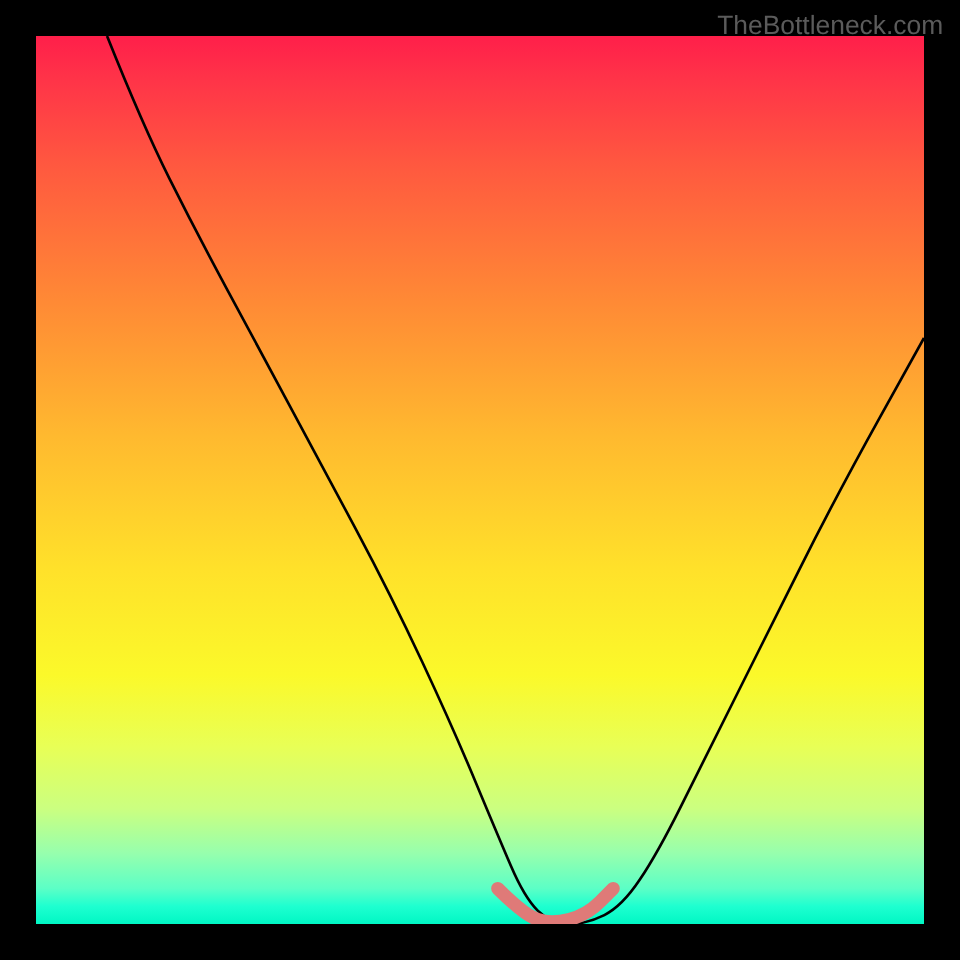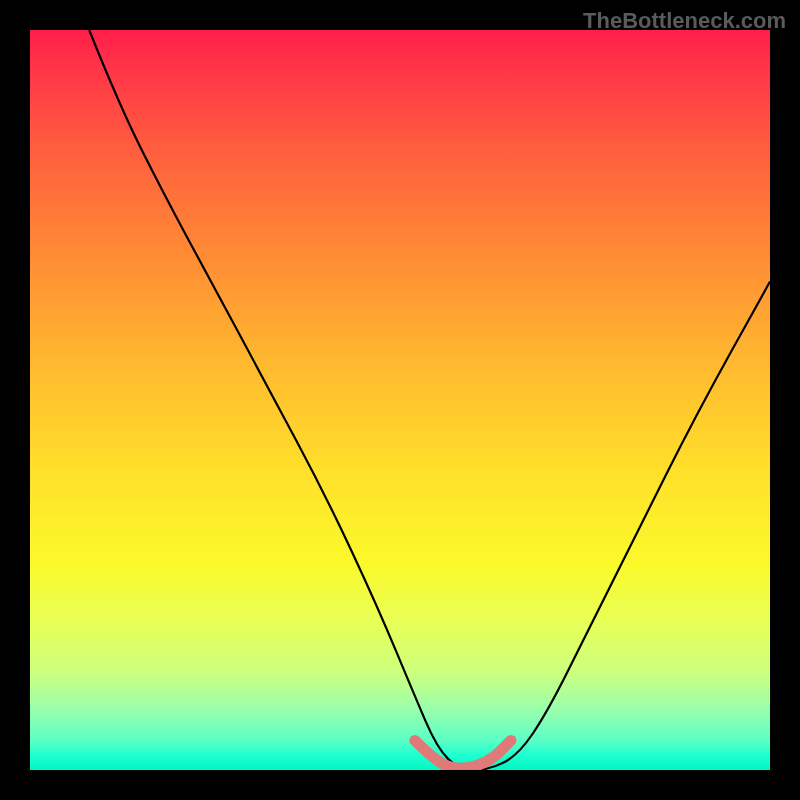--- a/index.html
+++ b/index.html
@@ -10,21 +10,21 @@
     background: #000;
     position: relative;
     font-family: Arial, sans-serif;
   }
   .watermark {
     position: absolute;
     top: 8px;
     right: 14px;
     color: #5b5b5b;
     font-size: 22px;
-    font-weight: bold;
+    font-weight: normal;
     z-index: 10;
   }
   .plot-area {
     position: absolute;
     left: 30px;
     top: 30px;
     width: 740px;
     height: 740px;
     overflow: hidden;
   }

